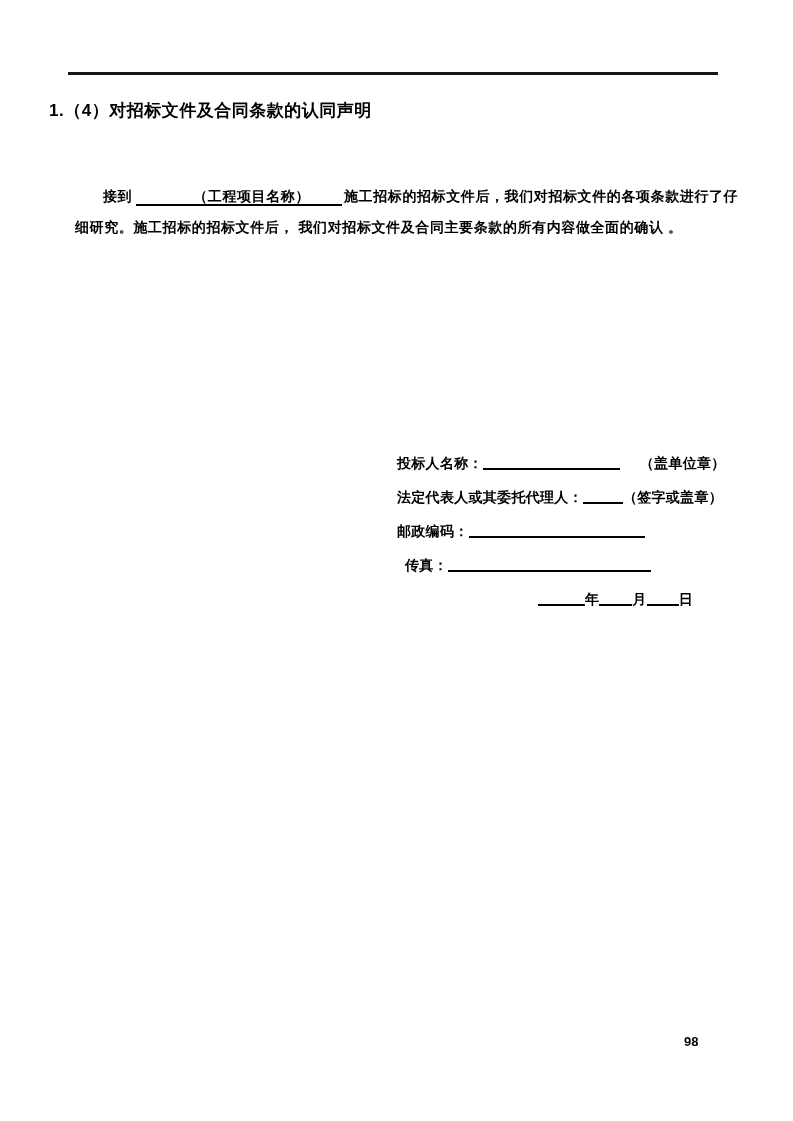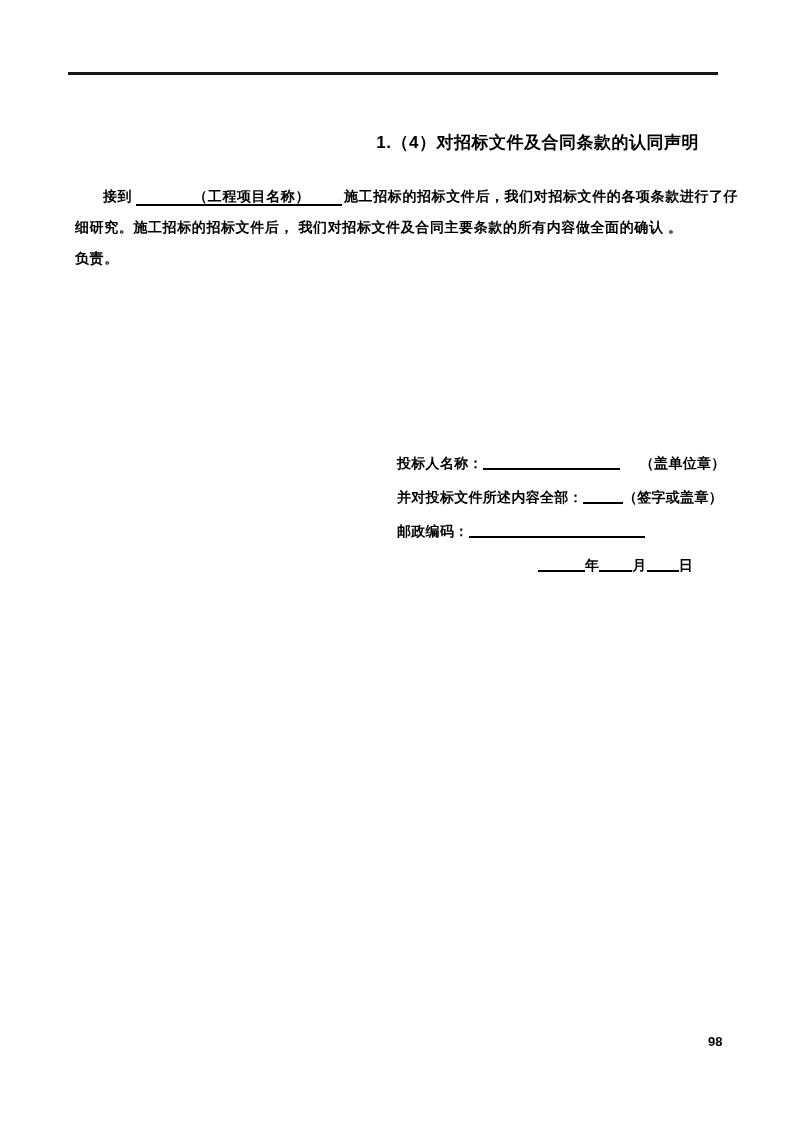--- a/index.html
+++ b/index.html
@@ -15,26 +15,25 @@
   .top-rule {
     position: absolute;
     left: 68px; top: 72px;
     width: 650px; height: 3px;
     background: #161616;
   }
   .doc-title {
     position: absolute;
     top: 99px; left: 75px;
     width: 650px;
-    text-align: right;
+    text-align: left;
     transform: translateX(-26px);
     font-size: 17px;
     letter-spacing: 0.5px;
     white-space: nowrap;
-    margin-top: 32px;
   }
   .body-block {
     position: absolute;
     top: 181px; left: 75px;
     width: 700px;
     font-size: 14px;
     letter-spacing: 0.6px;
     line-height: 31px;
   }
   .body-line { white-space: nowrap; }
@@ -74,37 +73,37 @@
   .blank-address  { width: 196px; }
   .blank-postcode { width: 176px; }
   .blank-phone    { width: 201px; }
   .blank-fax      { width: 203px; }
   .blank-year     { width: 47px; }
   .blank-month    { width: 33px; }
   .blank-day      { width: 32px; }
   .note-gap { margin-left: 20px; }
   .page-number {
     position: absolute;
-    top: 1034px; left: 708px;
+    top: 1034px; left: 684px;
     font-size: 13px;
   }
 </style>
 </head>
 <body>
 
 <div class="top-rule"></div>
 
 <h1 class="doc-title">1.（4）对招标文件及合同条款的认同声明</h1>
 
 <div class="body-block">
   <div class="body-line indent"><span>接到</span><span class="fill-group"><span class="inline-gap gap-lead"></span><span>（工程项目名称）</span><span class="inline-gap gap-tail"></span></span><span>施工招标的招标文件后，我们对招标文件的各项条款进行了仔</span></div>
   <div class="body-line">细研究。施工招标的招标文件后， 我们对招标文件及合同主要条款的所有内容做全面的确认 。</div>
-  <div class="body-line">负责。</div>
 </div>
 
 <div class="sig-block">
   <div class="sig-row"><span>投标人名称：</span><span class="blank blank-bidder"></span><span class="note-gap">（盖单位章）</span></div>
-  <div class="sig-row"><span>并对投标文件所述内容全部：</span><span class="blank blank-rep"></span><span>（签字或盖章）</span></div>
+  <div class="sig-row"><span>法定代表人或其委托代理人：</span><span class="blank blank-rep"></span><span>（签字或盖章）</span></div>
   <div class="sig-row"><span>邮政编码：</span><span class="blank blank-postcode"></span></div>
+  <div class="sig-row inset"><span>传真：</span><span class="blank blank-fax"></span></div>
   <div class="sig-row date-row"><span class="blank blank-year"></span><span>年</span><span class="blank blank-month"></span><span>月</span><span class="blank blank-day"></span><span>日</span></div>
 </div>
 
 <div class="page-number">98</div>
 
 </body></html>

